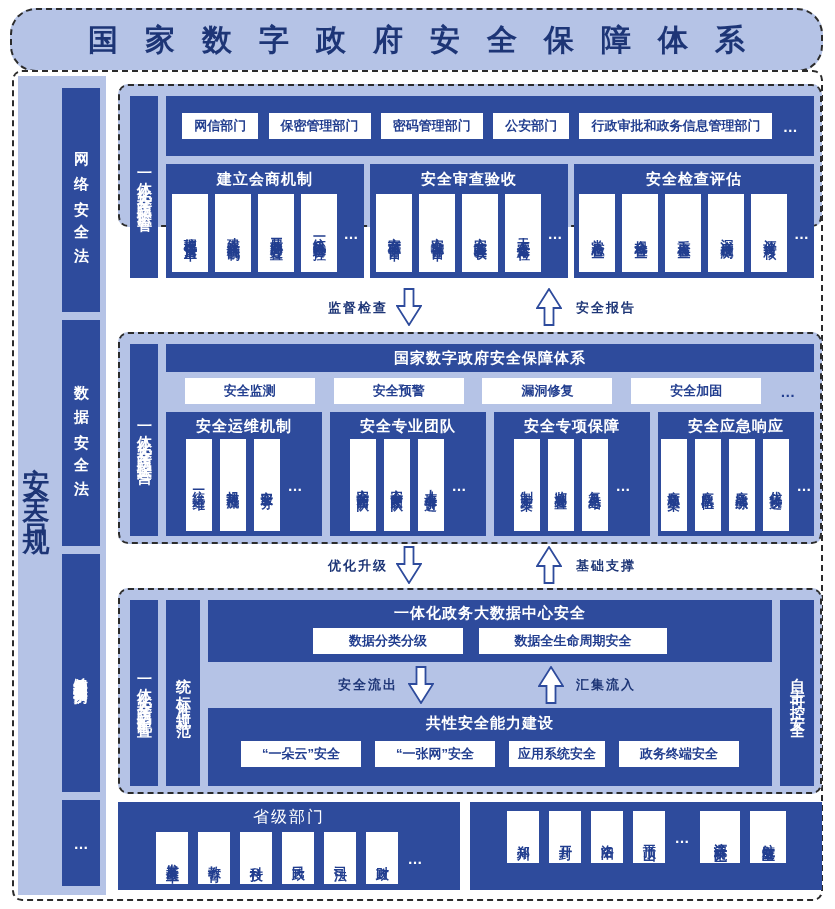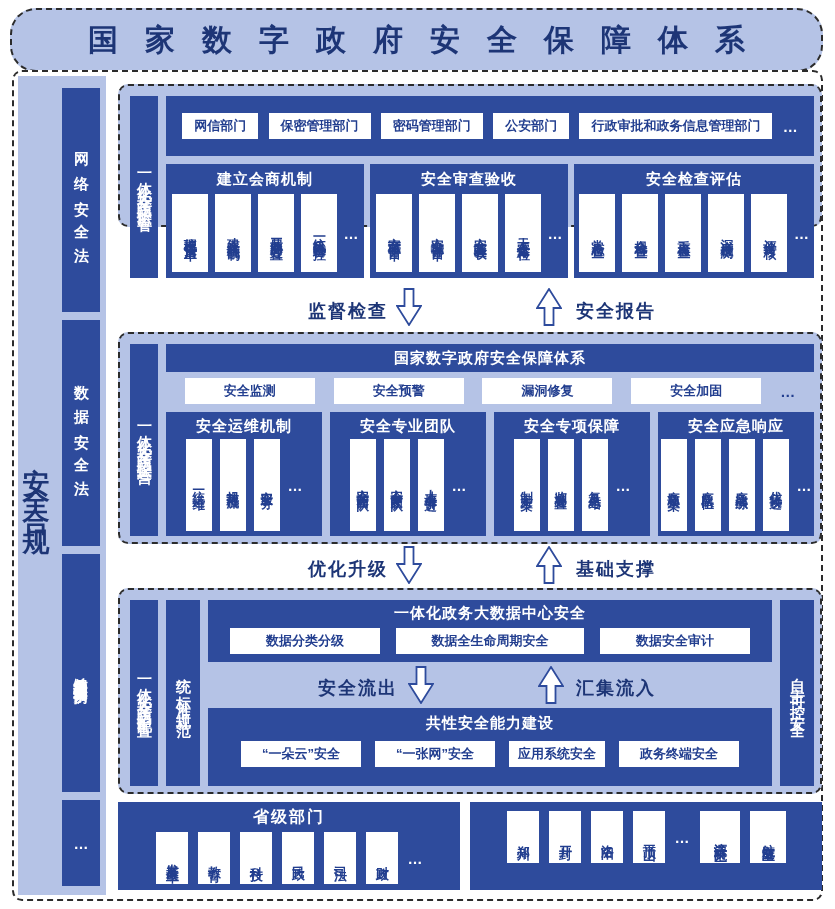--- a/index.html
+++ b/index.html
@@ -20,25 +20,25 @@
   .vfree { font-size:12.5px; }
 
   .sec-title { writing-mode:vertical-rl; color:#fff; font-weight:bold; font-size:15px; letter-spacing:5px; }
   .vbar-text { writing-mode:vertical-rl; color:#fff; font-weight:bold; font-size:15px; letter-spacing:9px; }
   .law-text { writing-mode:vertical-rl; color:#fff; font-weight:bold; font-size:15px; }
   .ls-wide { letter-spacing:24px; }
   .ls-tight { letter-spacing:1px; font-size:14px; }
   .compliance-text { writing-mode:vertical-rl; color:#1d3576; font-weight:bold; font-size:27px; letter-spacing:20px; }
 
   .group-title, .bar-title { color:#fff; font-weight:bold; font-size:15px; text-align:center; letter-spacing:1px; }
-  .block-title { color:#fff; font-weight:bold; font-size:16px; text-align:center; letter-spacing:2px; }
+  .block-title { color:#fff; font-weight:normal; font-size:16px; text-align:center; letter-spacing:2px; }
   .more { font-weight:bold; font-size:15px; align-self:center; }
   .more.w { color:#fff; }
   .more.n { color:#223e8f; }
-  .flow-label { color:#1d3576; font-weight:bold; font-size:18px; letter-spacing:2px; white-space:nowrap; }
+  .flow-label { color:#1d3576; font-weight:bold; font-size:13px; letter-spacing:2px; white-space:nowrap; }
 
   .banner { border-radius:26px; }
   .banner-title { width:100%; text-align:center; font-family:"Liberation Serif",serif; font-weight:bold; font-size:30px; color:#1d3576; letter-spacing:27px; text-indent:27px; }
   .section { border:2px dashed #2b2b2b; border-radius:10px; }
   .mainframe { border-radius:10px; background:#fff; }
 
   .items-row { display:flex; align-items:center; justify-content:center; }
 </style>
 </head>
 <body>
@@ -279,23 +279,20 @@
     <div class="abs" style="left:88px;top:10px;width:564px;height:186px;">
       <div class="navy" style="height:62px;padding-top:4px;">
         <div class="bar-title">一体化政务大数据中心安全</div>
         <div class="items-row" style="gap:16px;margin-top:5px;">
           <div class="wbox hbox" style="width:150px;">
               <span>数据分类分级</span>
             </div>
           <div class="wbox hbox" style="width:188px;">
               <span>数据全生命周期安全</span>
             </div>
-          <div class="wbox hbox" style="width:150px;">
-              <span>数据安全审计</span>
-            </div>
         </div>
       </div>
       <div style="position:relative;height:46px;">
         <div class="abs flow-label" style="left:60px;top:14px;width:130px;text-align:right;">安全流出</div>
         <div class="abs" style="left:200px;top:4px;">
           <svg width="26" height="38" viewBox="0 0 26 38">
               <path d="M8.5 1 L17.5 1 L17.5 18 L25 18 L13 37 L1 18 L8.5 18 Z" fill="#fff" stroke="#2e4b9c" stroke-width="1.8"></path>
             </svg>
         </div>
         <div class="abs" style="left:330px;top:4px;">

